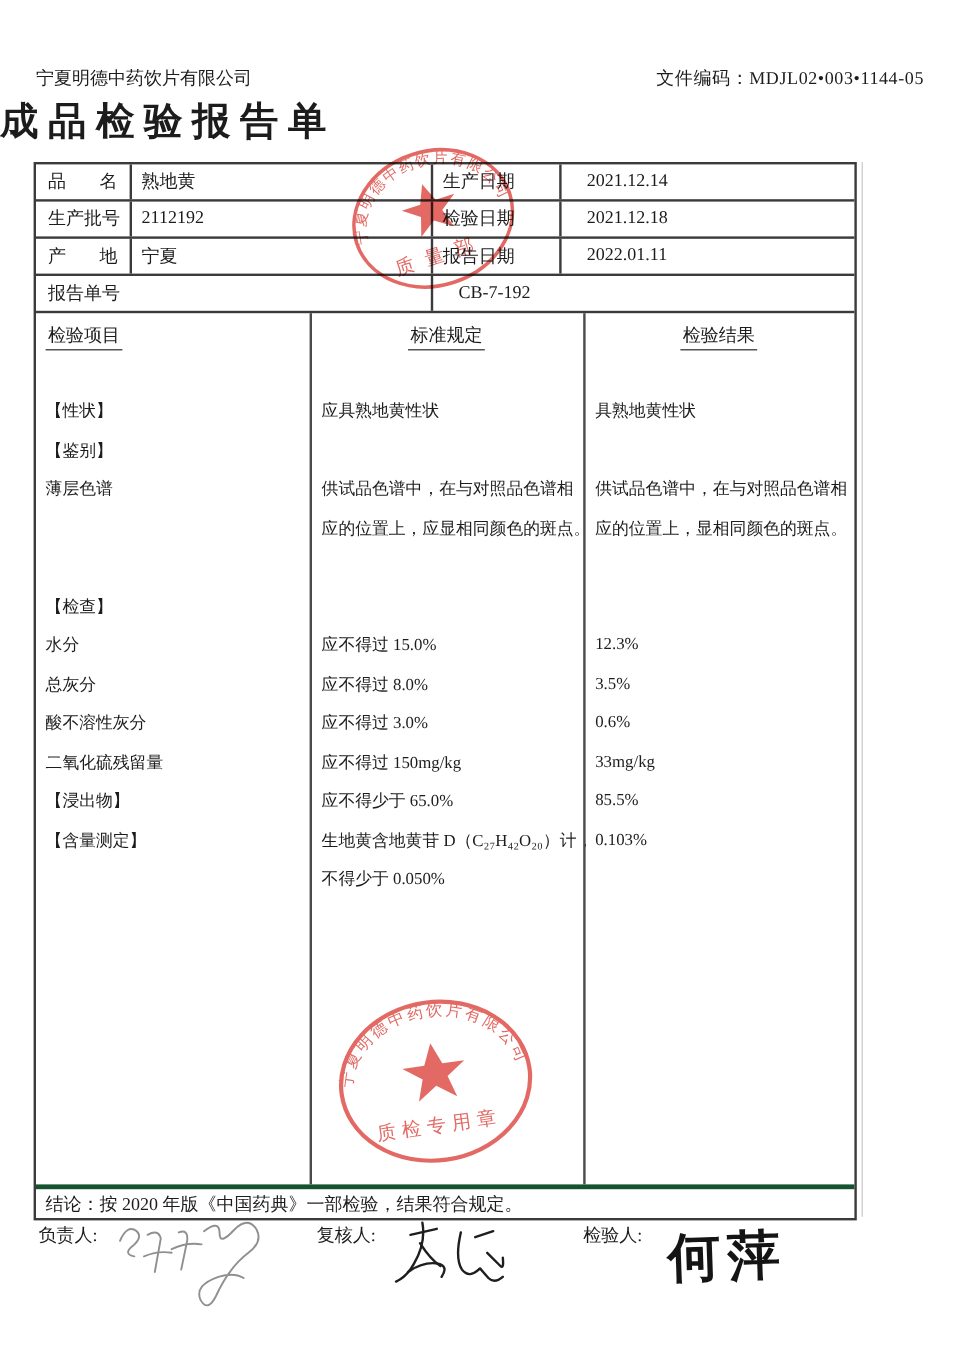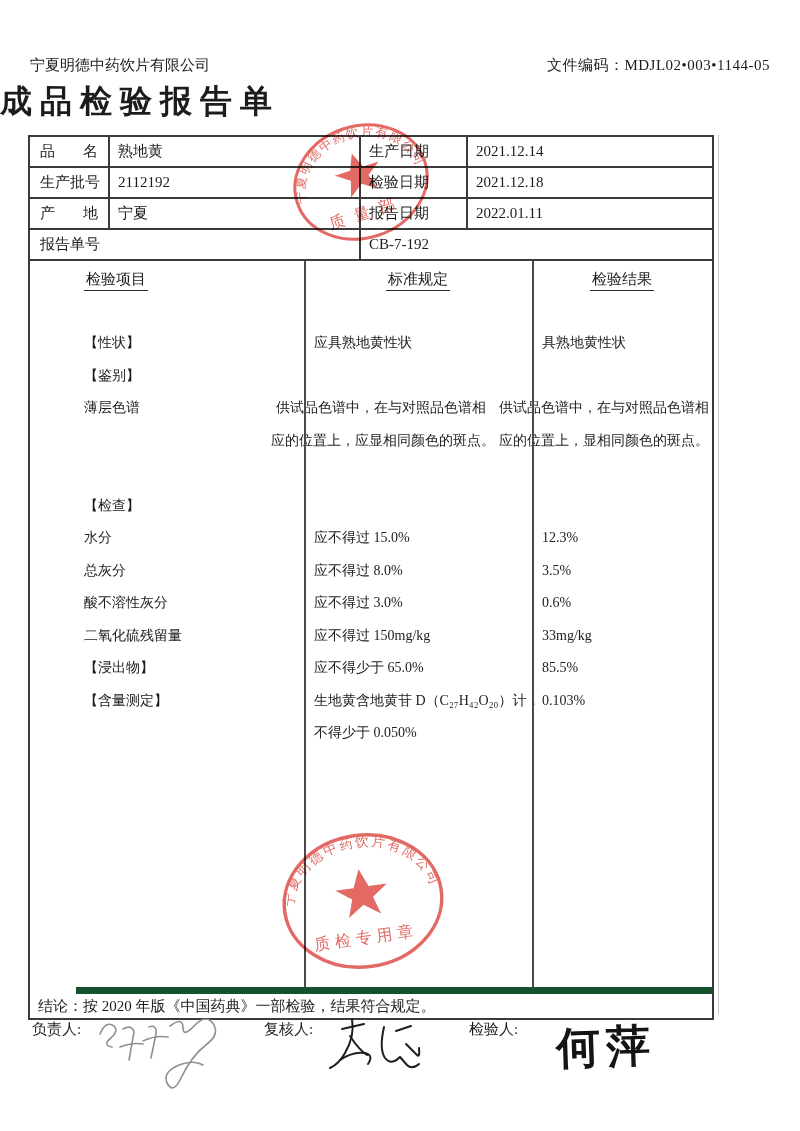--- a/index.html
+++ b/index.html
@@ -16,40 +16,40 @@
     font-size:32px;letter-spacing:8px;}
   
   .report{position:absolute;left:28px;top:135px;width:686px;border:2px solid #3b3b3b;box-sizing:border-box;}
   .irow{display:flex;height:29px;border-bottom:2px solid #3b3b3b;font-size:15px;}
   .irow>div{box-sizing:border-box;display:flex;align-items:center;white-space:nowrap;}
   .cell-r{border-right:2px solid #3b3b3b;}
   .il1{width:80px;padding:0 10px;}
   .il1 span{display:block;width:100%;text-align:justify;text-align-last:justify;}
   .iv1{width:251px;padding:0 8px;}
   .il2{width:107px;padding:0 8px;}
-  .iv2{flex:1;padding:4px 8px;}
+  .iv2{flex:1;padding:4px 8px;margin-left:13px;}
   .ilwide{width:331px;padding:0 10px;}
   
-  .main{position:relative;height:726px;border-bottom:7px solid #14532d;box-sizing:content-box;font-size:14px;margin-left:46px;}
+  .main{position:relative;height:726px;border-bottom:4px solid #14532d;box-sizing:content-box;font-size:14px;}
   .vline{position:absolute;top:0;bottom:0;width:1.5px;background:#4a4a4a;}
   .vline.v1{left:228px;} .vline.v2{left:456px;}
   .mhead{display:flex;height:66px;padding-top:9px;box-sizing:border-box;align-items:flex-start;font-size:15px;}
   .mrow{display:flex;height:32.5px;align-items:center;white-space:nowrap;}
   .mc1{width:228px;padding:0 4px 0 8px;box-sizing:border-box;}
   .mc2{width:228px;padding:0 3px 0 10px;box-sizing:border-box;}
   .mc3{flex:1;padding:0 3px 0 10px;box-sizing:border-box;}
   .mhead .mc2,.mhead .mc3{text-align:center;padding:0;}
   .uline{border-bottom:1.5px solid #2a2a2a;padding:0 2px 3px 2px;}
   .filler{height:205px;}
   
   .crow{height:24px;display:flex;align-items:center;padding-left:8px;font-size:15px;white-space:nowrap;}
   
   .sigline{position:absolute;top:1020px;left:0;width:800px;font-size:15px;}
   .sigline span{position:absolute;white-space:nowrap;}
-  .lbl-resp{left:32px;} .lbl-rev{left:264px;} .lbl-insp{left:469px;}
+  .lbl-resp{left:32px;} .lbl-rev{left:264px;} .lbl-insp{left:486px;}
   
   .stamp{position:absolute;mix-blend-mode:multiply;opacity:.85;}
   .stamp text{font-family:"Liberation Serif","DejaVu Serif",serif;}
   .sigs{position:absolute;left:0;top:1005px;}
   .scan-line{position:absolute;left:718px;top:135px;width:1px;height:879px;background:#c9c9c9;}
 </style>
 </head>
 <body>
 
 <div class="pagehead">

